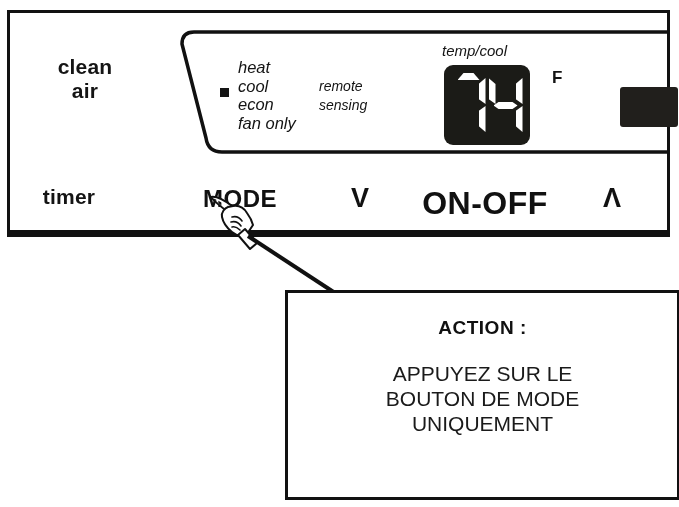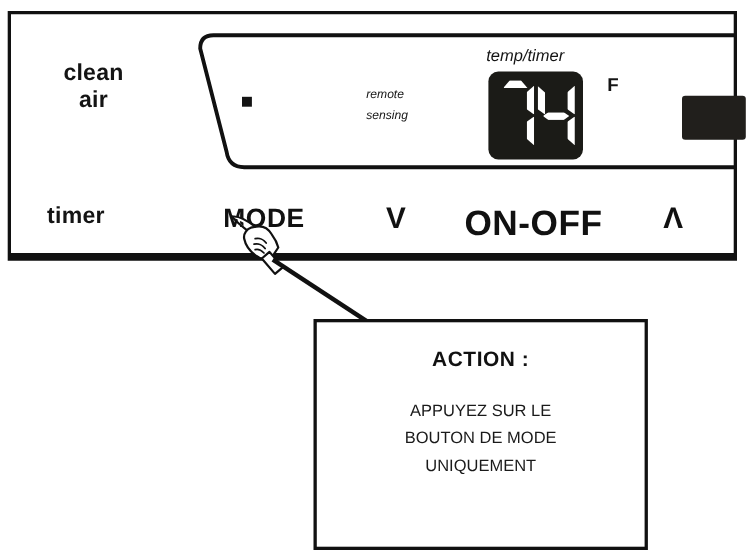--- a/index.html
+++ b/index.html
@@ -81,25 +81,25 @@
     left: 210px;
     top: 75px;
     width: 9px;
     height: 9px;
     background: #141414;
   }
 
   
   #remote-sensing {
     position: absolute;
-    left: 323px;
+    left: 309px;
     top: 64px;
     width: 100px;
     font-style: italic;
-    font-size: 11px;
+    font-size: 14px;
     line-height: 19px;
     color: #141414;
   }
 
   
   #temp-timer-caption {
     position: absolute;
     left: 432px;
     top: 29px;
     font-style: italic;
@@ -186,37 +186,37 @@
     width: 160px;
     height: 90px;
   }
   #pointer-hand svg, #leader-line svg { display: block; overflow: visible; }
 
   
   #callout-box {
     position: absolute;
     left: 285px;
     top: 290px;
-    width: 304px;
+    width: 395px;
     height: 210px;
     box-sizing: border-box;
     border: 3px solid #111111;
     background: #ffffff;
     text-align: center;
   }
   #callout-title {
     margin-top: 24px;
     font-weight: bold;
     font-size: 19px;
     letter-spacing: 0.5px;
     color: #111111;
   }
   #callout-body {
     margin-top: 22px;
-    font-size: 15px;
+    font-size: 21px;
     line-height: 25px;
     color: #1a1a1a;
     padding: 0 8px;
   }
   .callout-line { white-space: nowrap; }
 </style>
 </head>
 <body>
 
 <div id="control-panel">
@@ -227,25 +227,31 @@
   <div class="left-label" id="label-timer">timer</div>
 
   <div id="display-bezel">
     <svg width="500" height="125" viewBox="0 0 500 125" fill="none">
       <path d="M 500 2 L 24 2 Q 12 2 12 14 L 36 108 Q 38 122 52 122 L 500 122" stroke="#111111" stroke-width="3.5" fill="none" stroke-linejoin="round"></path>
     </svg>
   </div>
 
   <div id="mode-indicator"></div>
 
+  <div id="mode-list">
+    <div class="mode-item">heat</div>
+    <div class="mode-item">cool</div>
+    <div class="mode-item">econ</div>
+    <div class="mode-item">fan only</div>
+  </div>
 
   <div id="remote-sensing" style="white-space:pre-line;">remote
 sensing</div>
 
-  <div id="temp-timer-caption">temp/timer</div>
+  <div id="temp-timer-caption">temp/cool</div>
 
   <div id="lcd-display">
     <div class="seven-seg">
       <span class="seg a"></span>
       <span class="seg b"></span>
       <span class="seg c"></span>
 
     </div>
     <div class="seven-seg">
 

